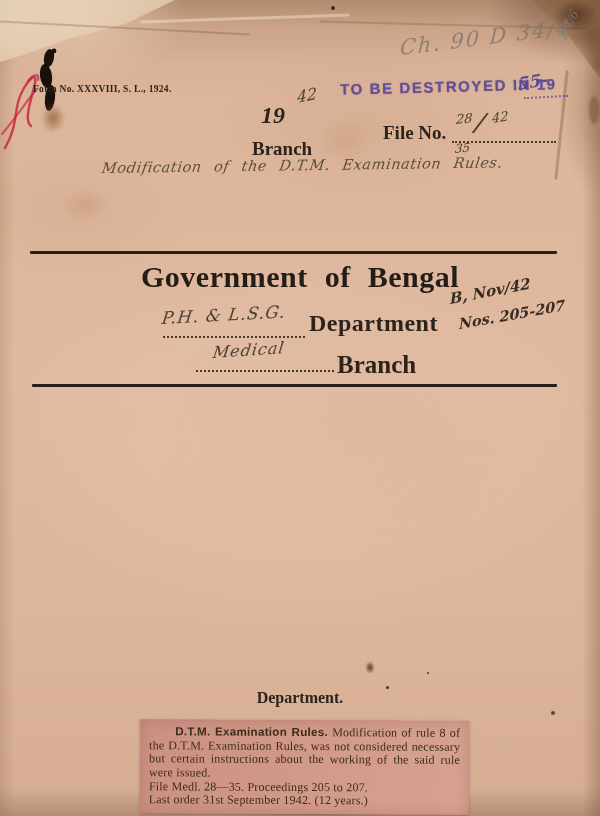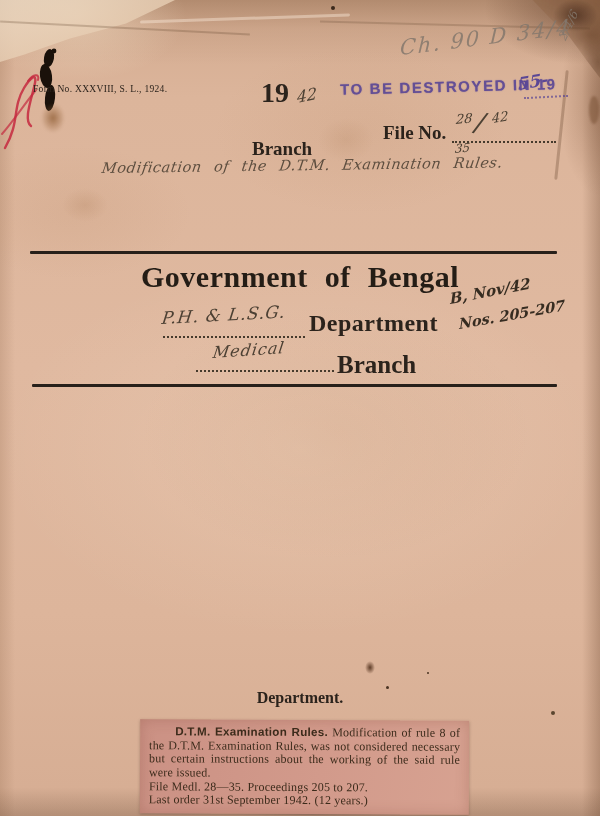--- a/index.html
+++ b/index.html
@@ -109,30 +109,30 @@
 
   <div class="spot" style="left:365px;top:661px;width:10px;height:13px;background:radial-gradient(closest-side,#5e3c27,rgba(94,60,39,0));"></div>
   <div class="spot" style="left:386px;top:686px;width:3px;height:3px;background:#4a3322;"></div>
   <div class="spot" style="left:427px;top:672px;width:2px;height:2px;background:#4a3322;"></div>
   <div class="spot" style="left:551px;top:711px;width:4px;height:4px;background:#5a4630;"></div>
   <div class="spot" style="left:331px;top:6px;width:4px;height:4px;background:#3a291c;"></div>
   <div class="spot" style="left:62px;top:188px;width:46px;height:34px;background:radial-gradient(closest-side,rgba(160,110,70,.18),rgba(160,110,70,0));"></div>
   <div class="spot" style="left:318px;top:118px;width:56px;height:44px;background:radial-gradient(closest-side,rgba(160,110,70,.14),rgba(160,110,70,0));"></div>
   <div id="bottom-smudge" class="abs"></div>
 
-  <div class="abs print" style="left:33px;top:84px;font-size:9.5px;font-weight:normal;letter-spacing:.3px;">Form No. XXXVIII, S. L., 1924.</div>
+  <div class="abs print" style="left:33px;top:84px;font-size:9.5px;font-weight:bold;letter-spacing:.3px;">Form No. XXXVIII, S. L., 1924.</div>
 
   <div class="abs hand pencil" style="left:400px;top:36px;font-size:21px;letter-spacing:2px;transform:rotate(-7deg) skewX(-10deg);">Ch. 90 D 34/4</div>
   <div class="abs hand pencil" style="left:562px;top:32px;font-size:12px;transform:rotate(-65deg) skewX(-8deg);">2/4/6</div>
 
   <div class="abs purple" style="left:340px;top:78px;font-family:'Liberation Sans',sans-serif;font-weight:bold;font-size:15px;letter-spacing:1.6px;transform:rotate(-1.5deg);opacity:.92;text-shadow:0 0 1.2px rgba(91,71,149,.75);white-space:nowrap;">TO BE DESTROYED IN 19</div>
   <div class="abs hand purple" style="left:518px;top:74px;font-size:17px;font-weight:bold;transform:rotate(-10deg) skewX(-8deg);">55-</div>
   <div class="abs" style="left:524px;top:96px;width:44px;border-bottom:2px dotted rgba(91,71,149,.7);transform:rotate(-3deg);"></div>
 
-  <div class="abs print bold" style="left:261px;top:77px;font-size:28px;">19</div>
+  <div class="abs print bold" style="left:261px;top:102px;font-size:24px;font-style:italic;">19</div>
   <div class="abs hand" style="left:297px;top:88px;font-size:16px;transform:rotate(-12deg) skewX(-12deg);">42</div>
 
   <div class="abs print bold" style="left:383px;top:122px;font-size:19px;">File No.</div>
   <div class="abs dotted" style="left:452px;top:141px;width:104px;"></div>
   <div class="abs hand" style="left:456px;top:112px;font-size:13px;transform:rotate(-6deg) skewX(-10deg);">28</div>
   <div class="abs hand" style="left:455px;top:142px;font-size:12px;transform:rotate(-6deg) skewX(-10deg);">35</div>
   <div class="abs hand" style="left:476px;top:106px;font-size:27px;transform:rotate(10deg);">/</div>
   <div class="abs hand" style="left:492px;top:111px;font-size:13px;transform:rotate(-10deg) skewX(-10deg);">42</div>
 
   <div class="abs print bold" style="left:252px;top:138px;font-size:19px;">Branch</div>

